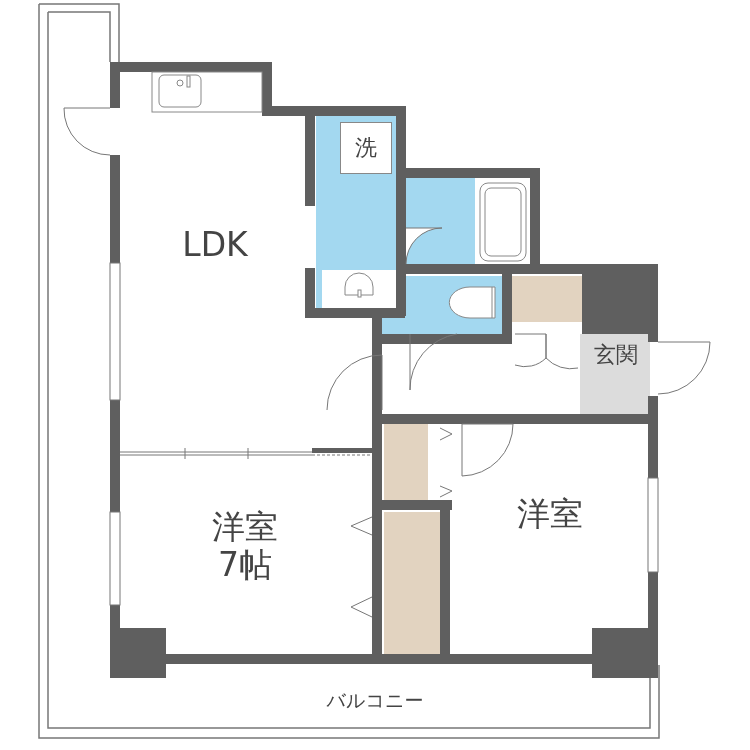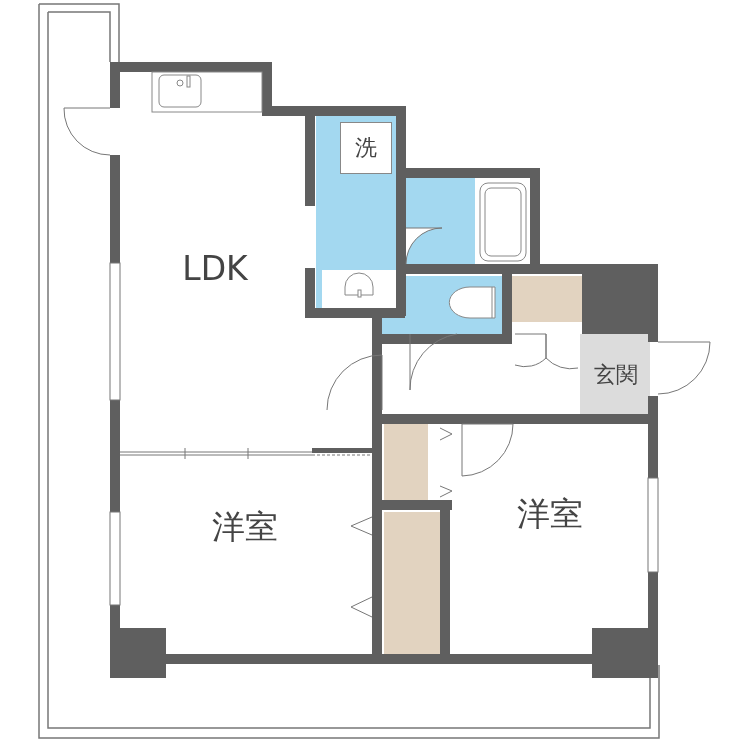--- a/index.html
+++ b/index.html
@@ -118,24 +118,26 @@
     <path d="M382 355 A55 55 0 0 0 327 410 M382 355 V410"></path>
     <path d="M410 334 V390 A56 56 0 0 1 457 334"></path>
     <path d="M515 334 H546 V358 A30 30 0 0 1 515 365 M546 334 V358 A34 34 0 0 0 578 368"></path>
     <path d="M658 342 H710 A52 52 0 0 1 658 394"></path>
     <path d="M462 424 H513 A52 52 0 0 1 462 476 Z"></path>
     <path d="M372 517 L351 526 L372 535 M372 597 L351 607 L372 617"></path>
     <path d="M440 428 L452 434 L440 440 M440 486 L452 491 L440 497"></path>
   </g>
 </svg>
 
-<div class="lbl big" style="left:150px;top:250px;width:130px;">
+<div class="lbl big" style="left:150px;top:226px;width:130px;">
   <div>LDK</div>
 </div>
 <div class="lbl big" style="left:180px;top:508px;width:130px;">
   <div>洋室</div>
+  <div>7帖</div>
 </div>
 <div class="lbl big" style="left:480px;top:495px;width:140px;">
   <div>洋室</div>
 </div>
 <div class="lbl small tag" style="left:340px;top:122px;width:50px;height:50px;line-height:50px;">洗</div>
-<div class="lbl small" style="left:584px;top:362px;width:64px;">玄関</div>
+<div class="lbl small" style="left:584px;top:342px;width:64px;">玄関</div>
+<div class="lbl bal" style="left:290px;top:690px;width:170px;">バルコニー</div>
 </div>
 
 </body></html>

